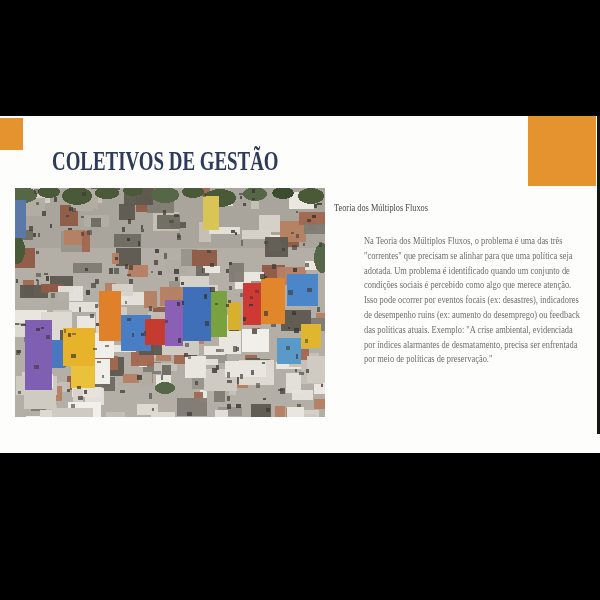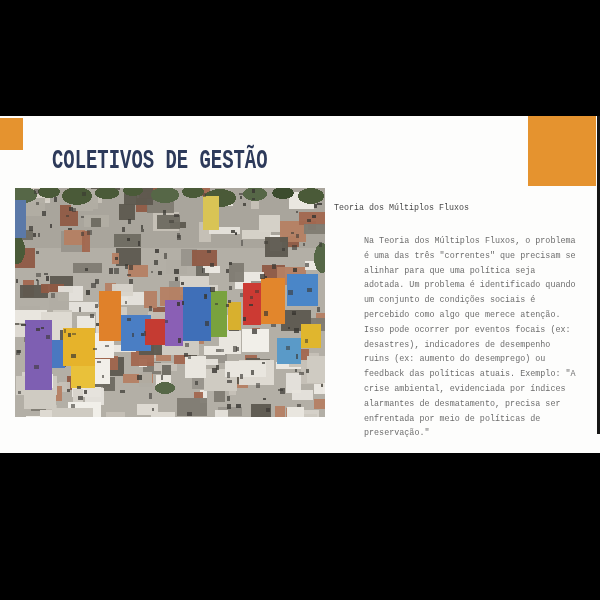--- a/index.html
+++ b/index.html
@@ -1,17 +1,17 @@
 <!DOCTYPE html>
 <html><head>
 <meta charset="utf-8">
 <style>
   html,body{margin:0;padding:0;background:#000;}
   .stage{position:relative;width:600px;height:506px;background:#7f1d1d;overflow:hidden;
-         font-family:Liberation Mono, monospace;}
+         font-family:Liberation Serif, serif;}
   .letterbox{position:absolute;left:0;width:600px;background:#000;}
   .letterbox.top{top:0;height:116px;}
   .letterbox.bottom{top:453px;height:147px;}
   .slide{position:absolute;left:0;top:116px;width:600px;height:337px;background:#fdfdfc;}
   .accent-left{position:absolute;left:0;top:2px;width:23px;height:32px;}
   .accent-right{position:absolute;left:528px;top:0;width:68px;height:70px;}
   .edge-right{position:absolute;right:0;top:0;width:3px;height:318px;background:#161616;}
   .title{position:absolute;left:52px;top:30px;margin:0;font-size:27px;font-weight:700;
          letter-spacing:0;white-space:nowrap;transform:scaleX(0.70);transform-origin:0 0;}
   .photo{position:absolute;left:15px;top:72px;width:310px;height:229px;overflow:hidden;}

